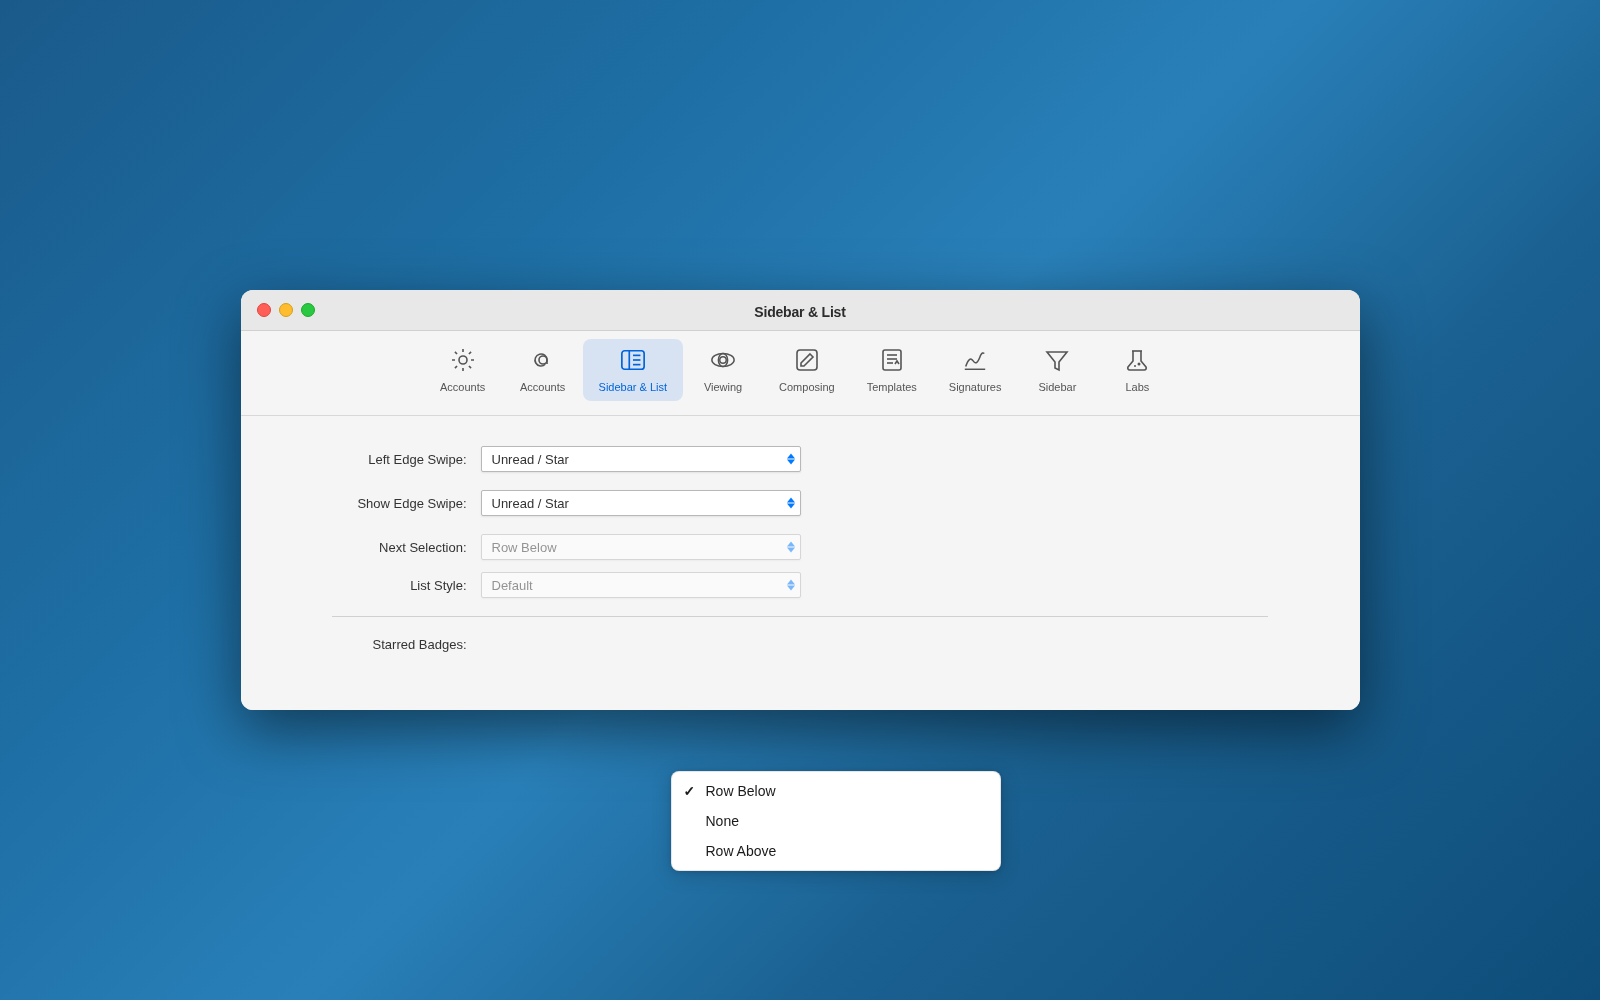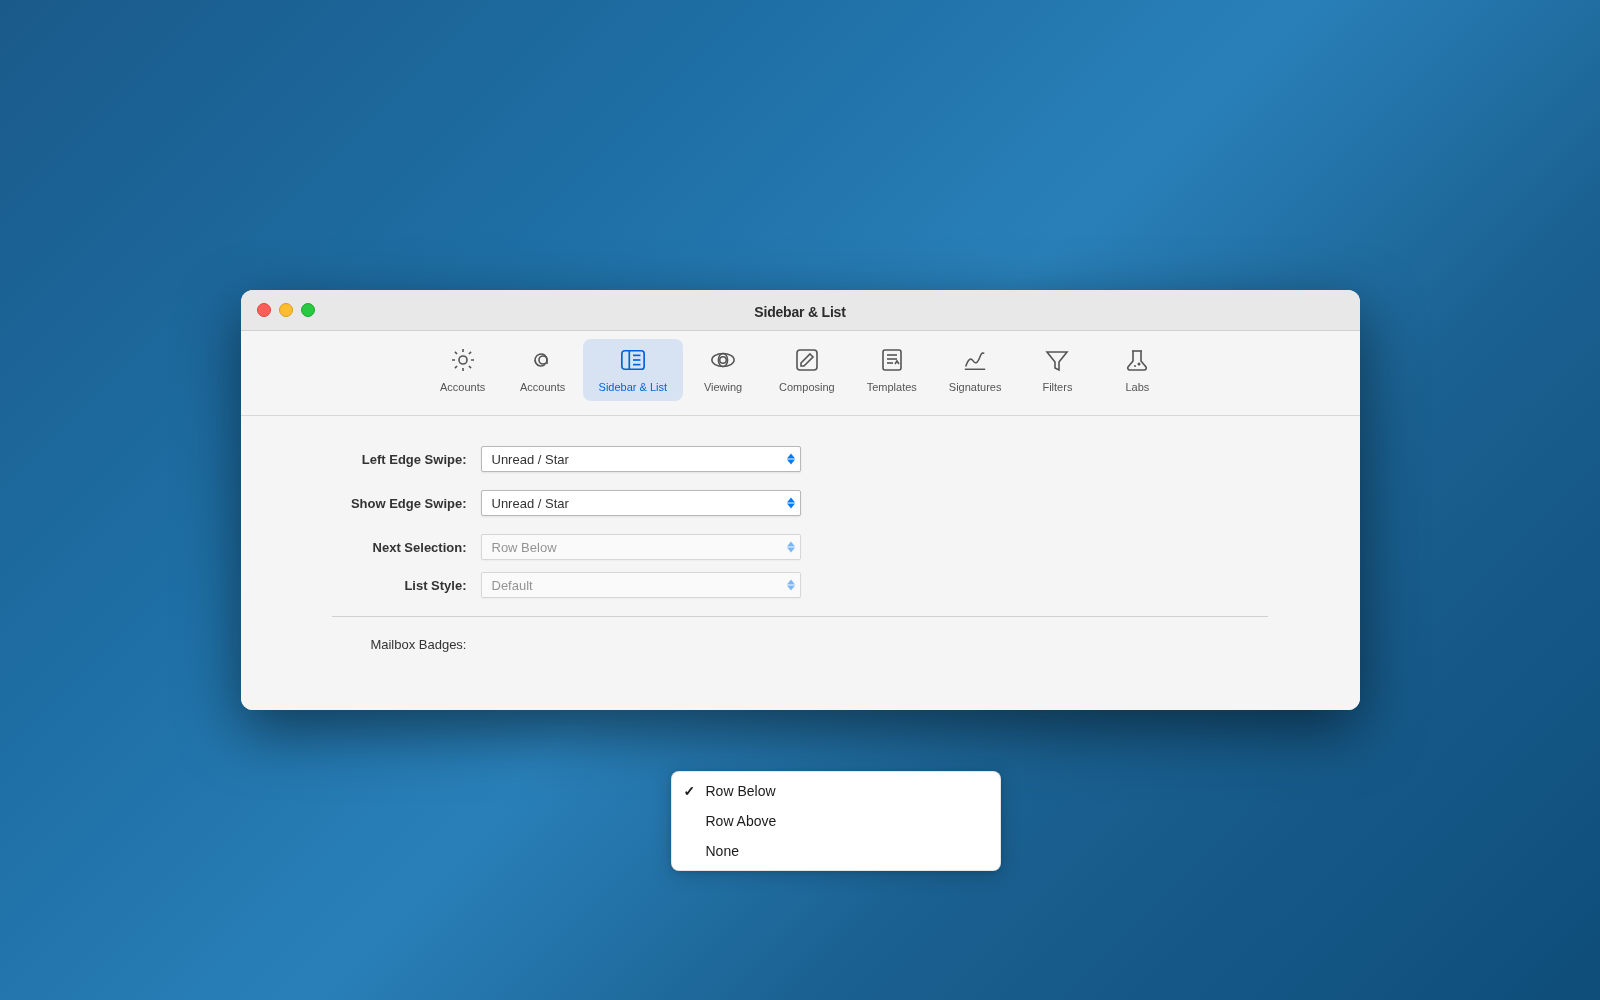--- a/index.html
+++ b/index.html
@@ -121,21 +121,21 @@
       margin-bottom: 18px;
       position: relative;
     }
 
     .form-label {
       font-size: 13px;
       color: #333;
       text-align: right;
       min-width: 200px;
       padding-right: 14px;
-      font-weight: 700;
+      font-weight: 400;
     }
 
     .select-wrapper {
       position: relative;
       display: inline-block;
     }
 
     .select-wrapper select {
       width: 320px;
       height: 26px;
@@ -375,21 +375,21 @@
       </span>
       <span class="toolbar-label">Signatures</span>
     </div>
 
     <div class="toolbar-item">
       <span class="toolbar-icon">
         <svg class="icon-svg" viewBox="0 0 26 26" fill="none" stroke="#555" stroke-width="1.6">
           <path d="M3 5h20l-8 10v8l-4-2V15L3 5z"></path>
         </svg>
       </span>
-      <span class="toolbar-label">Filters</span>
+      <span class="toolbar-label">Sidebar</span>
     </div>
 
     <div class="toolbar-item">
       <span class="toolbar-icon">
         <svg class="icon-svg" viewBox="0 0 26 26" fill="none" stroke="#555" stroke-width="1.6">
           <path d="M9 4v10L4 20a2 2 0 0 0 1.7 3h14.6A2 2 0 0 0 22 20l-5-6V4"></path>
           <line x1="8" y1="4" x2="18" y2="4"></line>
           <circle cx="15" cy="17" r="1.5" fill="#555" stroke="none"></circle>
           <circle cx="11" cy="19" r="1" fill="#555" stroke="none"></circle>
         </svg>
@@ -448,33 +448,33 @@
         <div class="select-arrow">
           <span class="select-arrow-up"></span>
           <span class="select-arrow-down"></span>
         </div>
       </div>
     </div>
 
     <div class="divider-line"></div>
 
     <div class="badges-row">
-      <div class="badges-label-col">Mailbox Badges:</div>
+      <div class="badges-label-col">Starred Badges:</div>
     </div>
 
     <div style="height: 18px;"></div>
 
 
     <div class="dropdown-popup">
       <div class="dropdown-item">
         <span class="checkmark">✓</span>
         <span>Row Below</span>
       </div>
       <div class="dropdown-item">
+        <span>None</span>
+      </div>
+      <div class="dropdown-item">
         <span>Row Above</span>
-      </div>
-      <div class="dropdown-item">
-        <span>None</span>
       </div>
     </div>
 
   </div>
 </div>
 
 </body></html>

